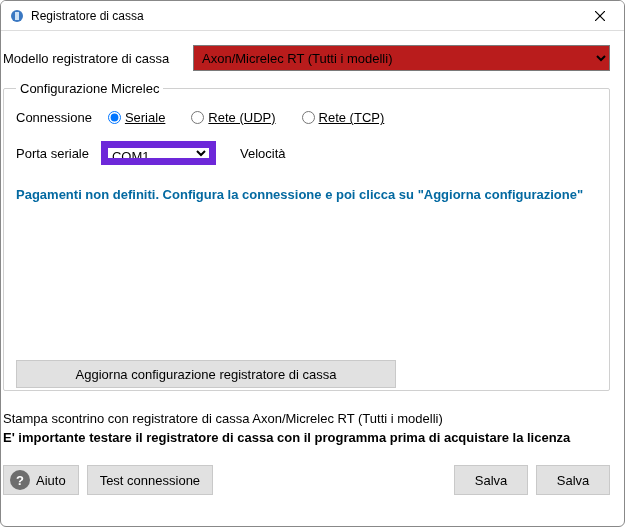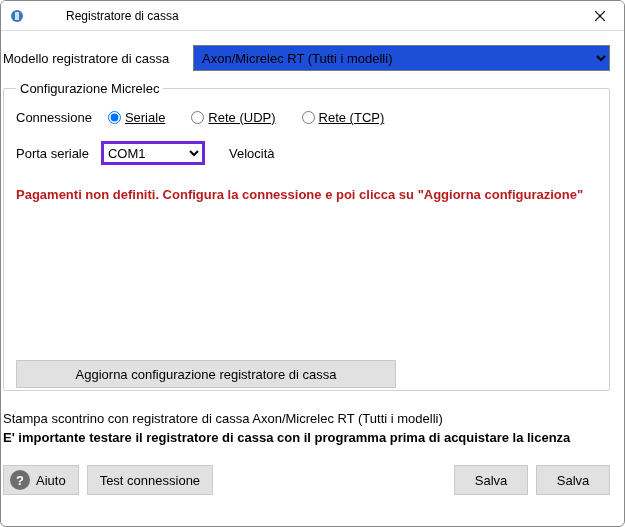--- a/index.html
+++ b/index.html
@@ -15,21 +15,20 @@
     border: 1px solid #888;
     border-radius: 6px;
   }
   .titlebar {
     display: flex;
     align-items: center;
     height: 30px;
     padding: 0 2px 0 8px;
     background: #fff;
     border-bottom: 1px solid #ddd;
-    gap: 35px;
   }
   .titlebar .app-icon {
     width: 16px; height: 16px;
     margin-right: 6px;
     display: flex; align-items: center; justify-content: center;
   }
   .titlebar .title {
     flex: 1;
     font-size: 12px;
   }
@@ -46,21 +45,21 @@
   .row { display: flex; align-items: center; }
   .label { font-size: 13px; }
   .model-row { margin-top: 4px; margin-bottom: 10px; }
   .model-row .label { width: 190px; }
   .model-row select {
     flex: 1;
     height: 26px;
     font-size: 13px;
     padding: 2px 4px;
     border: 1px solid #7a7a7a;
-    background: #1d4ed8;
+    background: #b91c1c;
   }
   fieldset.groupbox {
     border: 1px solid #d0d0d0;
     border-radius: 2px;
     padding: 10px 12px 12px 12px;
     margin: 0;
     height: 310px;
     position: relative;
   }
   fieldset.groupbox legend {
@@ -68,31 +67,31 @@
     padding: 0 4px;
   }
   .conn-row { margin: 4px 0 16px 0; gap: 12px; align-items: flex-end; }
   .conn-row .label { margin-right: 4px; }
   .radio-group { display: flex; gap: 26px; align-items: center; text-decoration: underline; }
   .radio-item { display: flex; align-items: center; gap: 4px; font-size: 13px; }
   .radio-item input[type=radio] { margin:0; }
   .serial-row { gap: 10px; }
   .serial-row .label-porta { margin-right: 2px; }
   .serial-row select.port {
-    width: 104px; height: 24px; font-size: 13px;
-    border: 3px solid #6d28d9; background:#fff;
+    width: 115px; height: 24px; font-size: 13px;
+    border: 7px solid #6d28d9; background:#fff;
   }
   .serial-row .label-vel { margin-left: 14px; margin-right: 2px; }
   .serial-row select.speed {
     width: 90px; height: 24px; font-size: 13px;
     border: 1px solid #7a7a7a; background:#fff;
   }
   .warning {
     margin-top: 22px;
-    color: #b91c1c;
+    color: #0369a1;
     font-weight: bold;
     font-size: 13px;
   }
   .update-btn {
     position: absolute;
     left: 12px;
     bottom: 2px;
     width: 380px;
     height: 28px;
     background: #e1e1e1;

